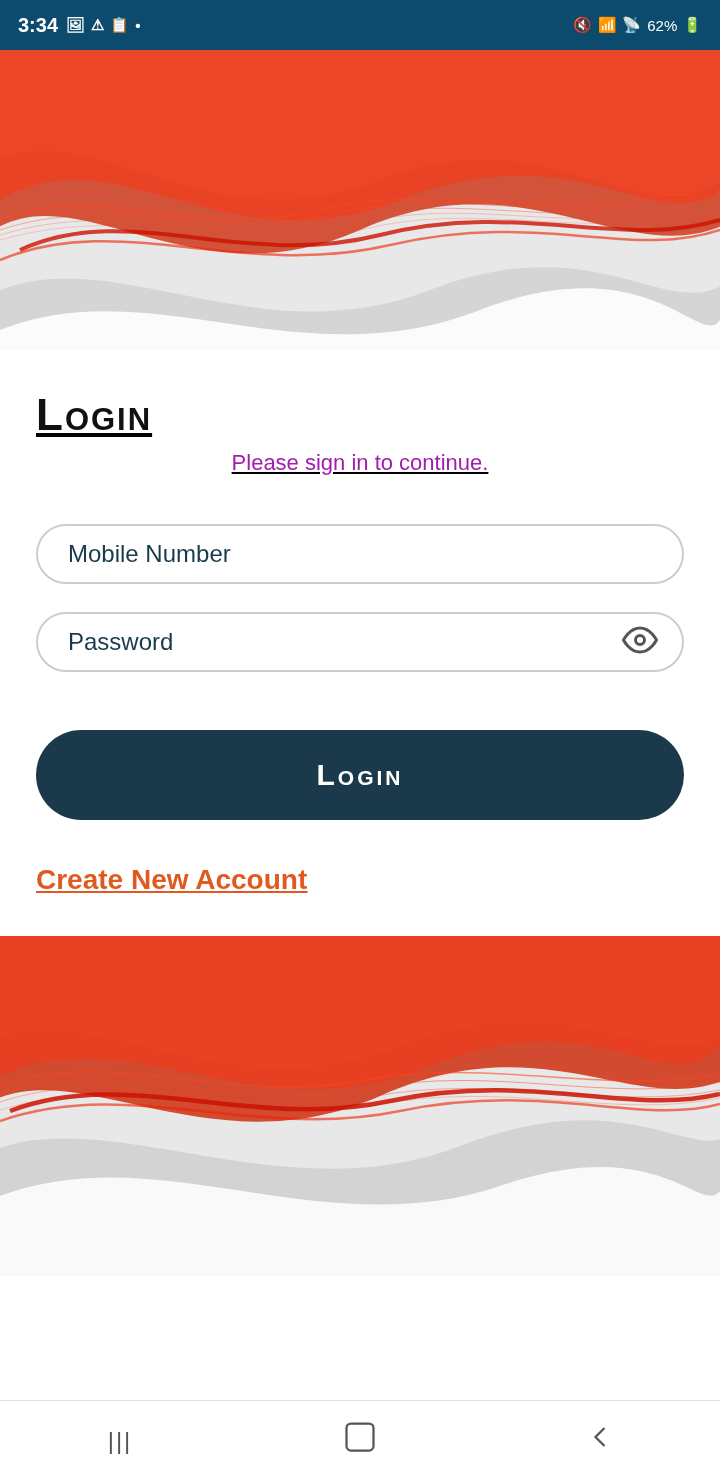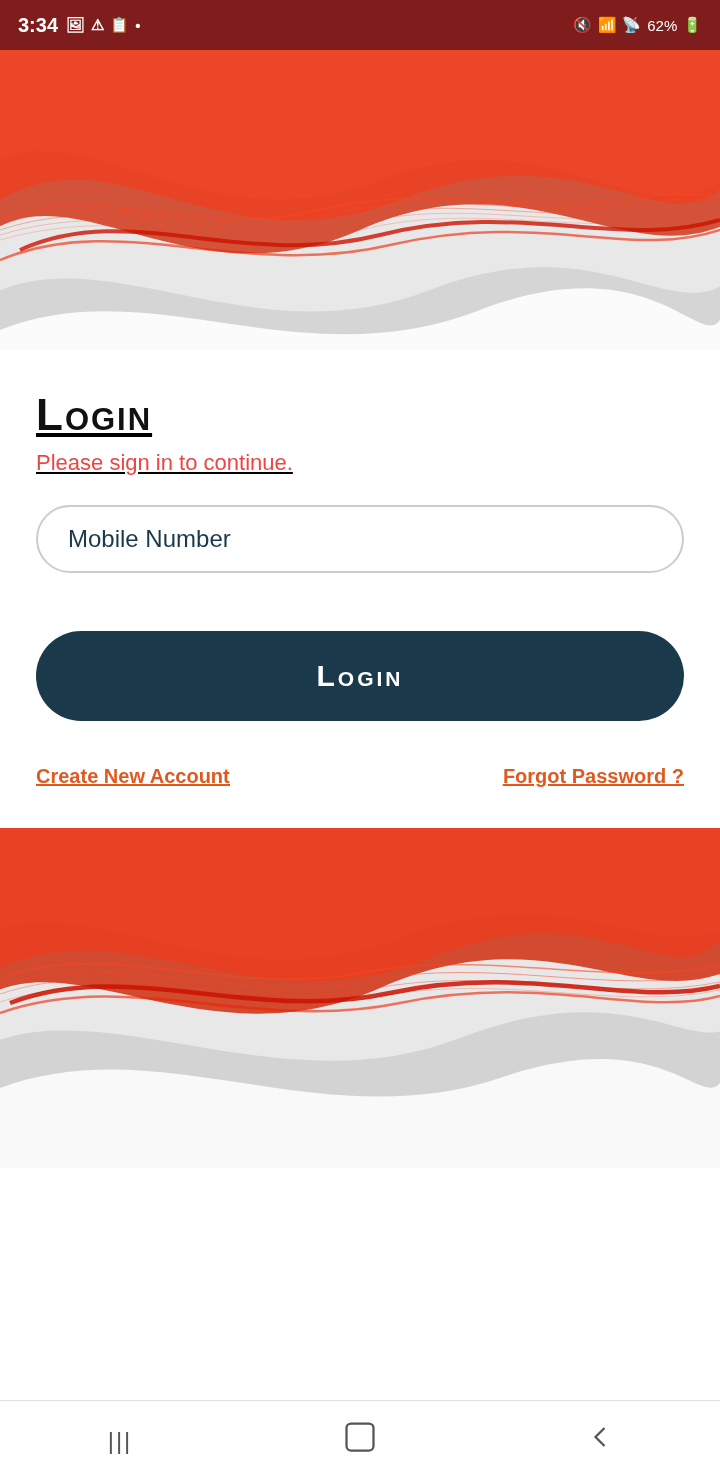--- a/index.html
+++ b/index.html
@@ -11,21 +11,21 @@
       font-family: 'Arial', sans-serif;
       background: #ffffff;
       overflow: hidden;
       position: relative;
     }
 
     
     .status-bar {
       width: 720px;
       height: 50px;
-      background: #7f1d1d;
+      background: #0c4a6e;
       display: flex;
       align-items: center;
       justify-content: space-between;
       padding: 0 18px;
       position: relative;
       z-index: 10;
     }
 
     .status-left {
       display: flex;
@@ -81,36 +81,37 @@
       font-size: 44px;
       font-weight: bold;
       color: #111111;
       letter-spacing: 2px;
       font-variant: small-caps;
       margin-bottom: 10px;
     }
 
     .login-subtitle {
       font-size: 22px;
-      color: #ef4444;
-      margin-bottom: 29px;
+      color: #a21caf;
+      margin-bottom: 48px;
+      text-align: center;
     }
 
     .input-group {
       margin-bottom: 28px;
     }
 
     .input-wrapper {
       position: relative;
       width: 100%;
     }
 
     .input-wrapper input {
       width: 100%;
-      height: 68px;
+      height: 60px;
       border: 2px solid #cccccc;
       border-radius: 40px;
       padding: 0 80px 0 30px;
       font-size: 24px;
       color: #4d7c0f;
       outline: none;
       background: white;
     }
 
     .input-wrapper input::placeholder {
@@ -144,21 +145,21 @@
     }
 
     .links-row {
       display: flex;
       justify-content: space-between;
       align-items: center;
       margin-bottom: 40px;
     }
 
     .link-text {
-      font-size: 20px;
+      font-size: 28px;
       color: #e05a20;
       font-weight: bold;
       text-decoration: underline;
       cursor: pointer;
     }
 
     
     .bottom-wave {
       width: 720px;
       height: 340px;
@@ -259,28 +260,38 @@
   <p class="login-subtitle">Please sign in to continue.</p>
 
   
   <div class="input-group">
     <div class="input-wrapper">
       <input type="tel" placeholder="Mobile Number" style="">
     </div>
   </div>
 
   
+  <div class="input-group">
+    <div class="input-wrapper">
+      <input type="password" placeholder="Password" style="">
+      <span class="eye-icon">
+        <svg width="36" height="36" viewBox="0 0 24 24" fill="none" stroke="#555555" stroke-width="2" stroke-linecap="round" stroke-linejoin="round">
+          <path d="M1 12s4-8 11-8 11 8 11 8-4 8-11 8-11-8-11-8z"></path>
+          <circle cx="12" cy="12" r="3"></circle>
+        </svg>
+      </span>
+    </div>
+  </div>
 
   
   <button class="login-btn">Login</button>
 
   
   <div class="links-row">
     <span class="link-text">Create New Account</span>
-    <span class="link-text">Forgot Password ?</span>
   </div>
 
 </div>
 
 <div class="bottom-wave">
   <svg viewBox="0 0 720 340" xmlns="http://www.w3.org/2000/svg" preserveAspectRatio="none">
     <rect width="720" height="340" fill="#e8e8e8"></rect>
 
     <path d="M-20,80 C100,20 250,160 420,90 C590,20 660,120 740,60 L740,0 L-20,0 Z" fill="#d0d0d0" opacity="0.5"></path>
 

